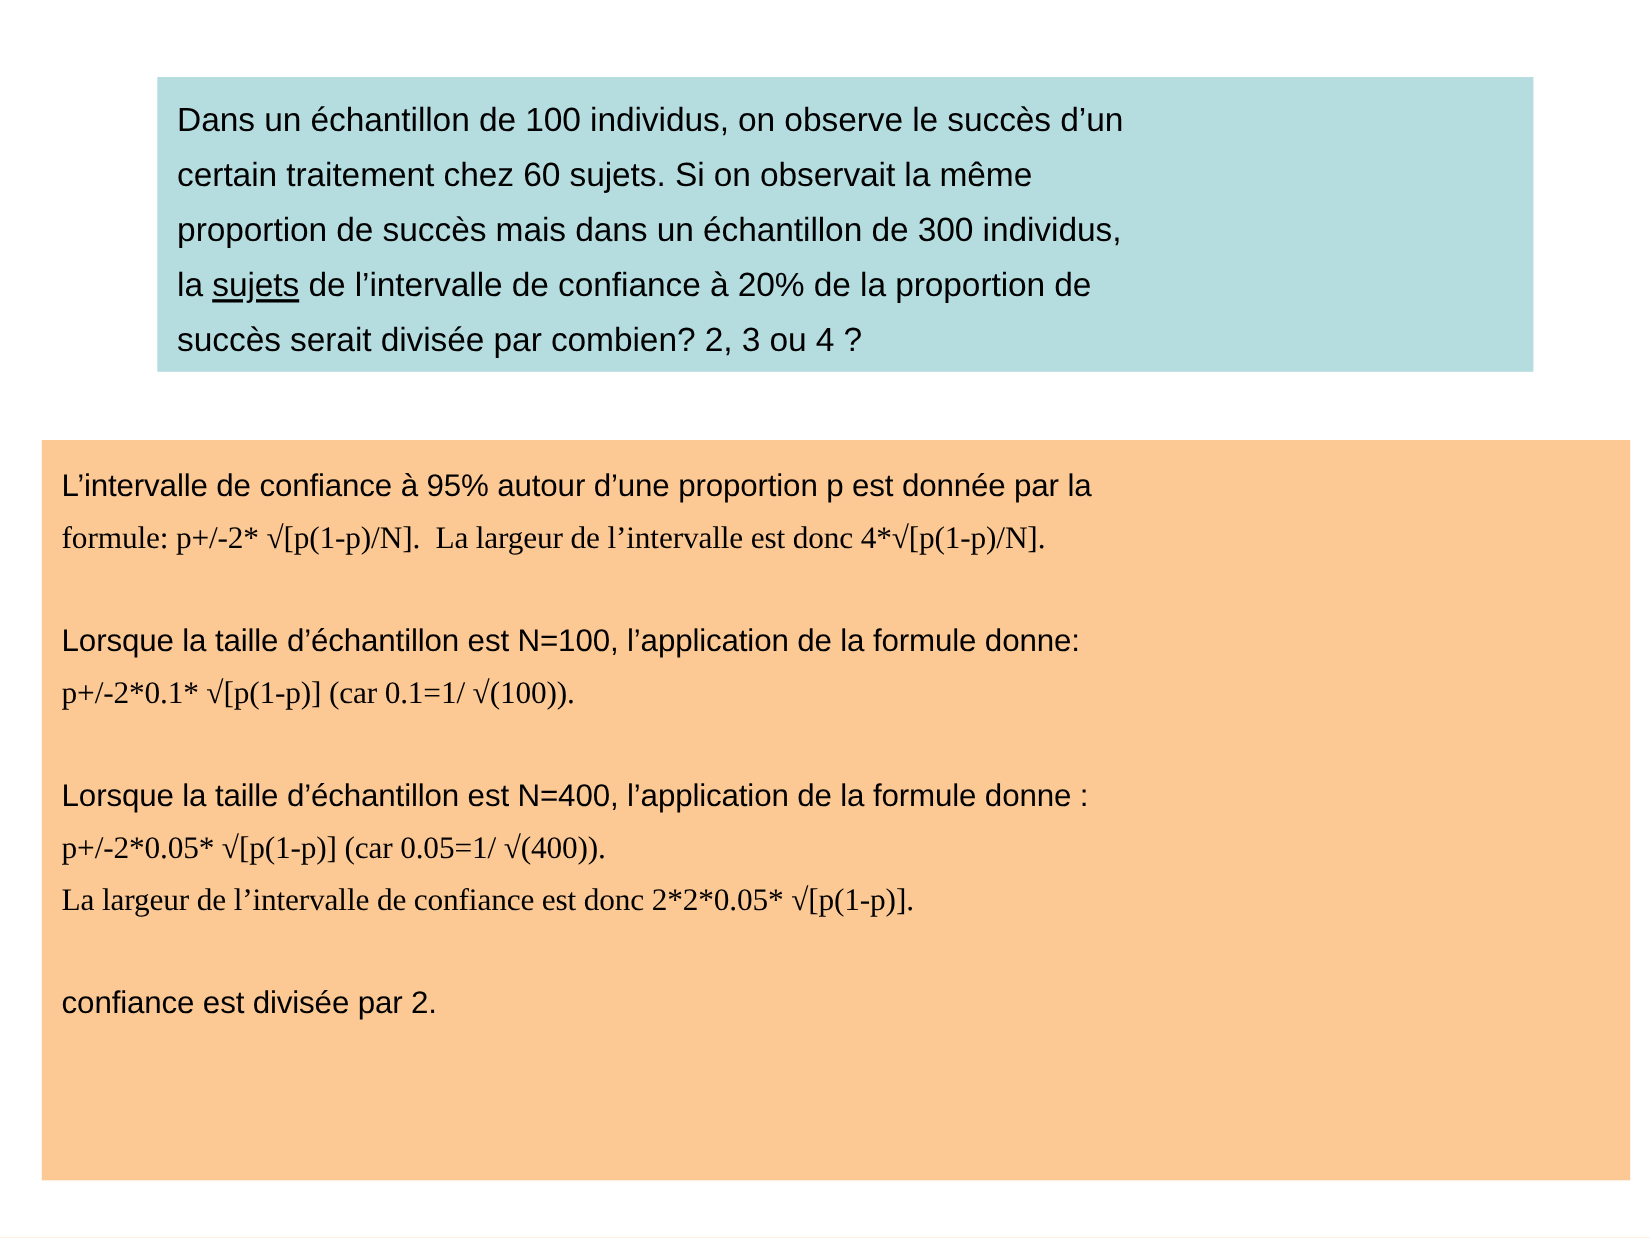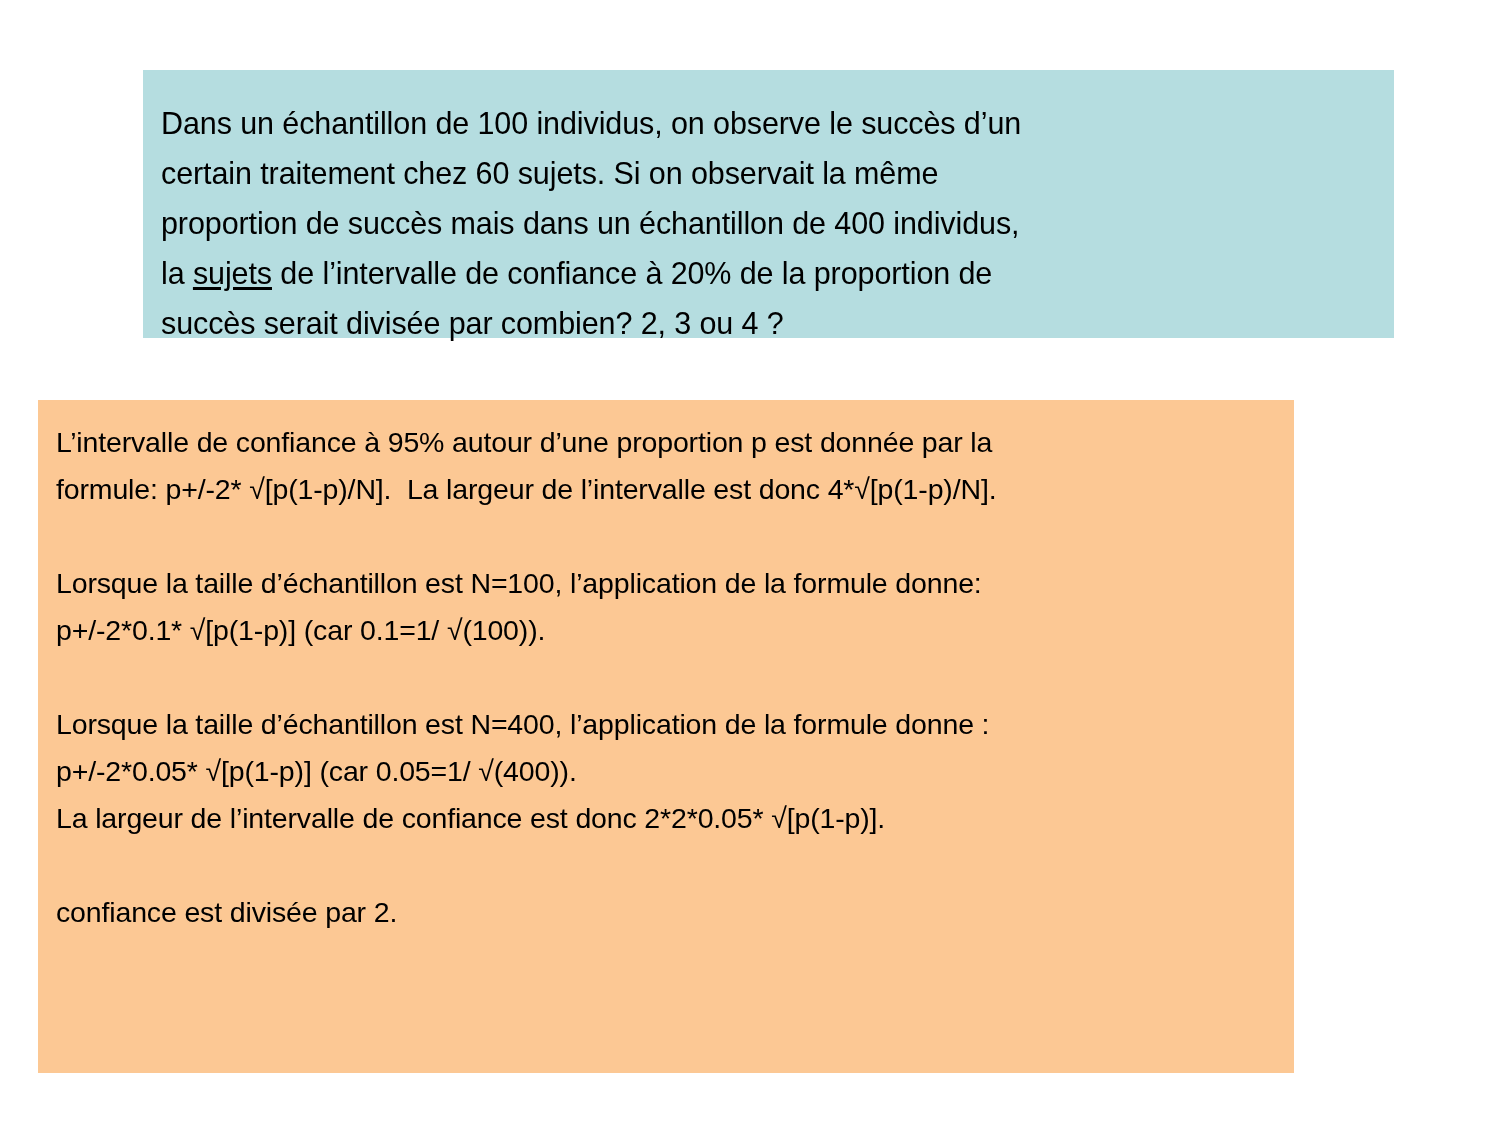--- a/index.html
+++ b/index.html
@@ -18,67 +18,67 @@
 
   
   #question-panel {
     position: absolute;
     left: 143px;
     top: 70px;
     width: 1251px;
     height: 268px;
     background: #b5dde0;
     box-sizing: border-box;
-    padding: 28px 18px 0 18px;
+    padding: 14px 18px 0 18px;
   }
   #question-panel .qtext {
     font-size: 30.5px;
     line-height: 50px;
     color: #000000;
     letter-spacing: -0.1px;
   }
   .underline-term {
     text-decoration: underline;
     text-underline-offset: 3px;
   }
 
   
   #answer-panel {
     position: absolute;
     left: 38px;
     top: 400px;
-    width: 1256px;
+    width: 1444px;
     height: 673px;
     background: #fcc894;
     box-sizing: border-box;
     padding: 19px 16px 0 18px;
   }
   #answer-panel .atext {
     font-size: 28.5px;
     line-height: 47px;
     color: #000000;
     letter-spacing: -0.15px;
   }
   #answer-panel .para {
     margin: 0;
   }
   #answer-panel .spacer {
     height: 47px;
   }
   .line { display: block; white-space: pre-wrap; }
-  .radical { font-family: Liberation Sans, sans-serif; }
+  .radical { font-family: Liberation Serif, serif; }
 </style>
 </head>
 <body>
 
 <div id="question-panel">
   <div class="qtext">
     <span class="line">Dans un échantillon de 100 individus, on observe le succès d’un</span>
     <span class="line">certain traitement chez 60 sujets. Si on observait la même</span>
-    <span class="line">proportion de succès mais dans un échantillon de 400 individus,</span>
+    <span class="line">proportion de succès mais dans un échantillon de 300 individus,</span>
     <span class="line"><span>la </span><span class="underline-term">sujets</span><span> de l’intervalle de confiance à 20% de la proportion de</span></span>
     <span class="line">succès serait divisée par combien? 2, 3 ou 4 ?</span>
   </div>
 </div>
 
 <div id="answer-panel">
   <div class="atext">
 
     <div class="para">
       <span class="line">L’intervalle de confiance à 95% autour d’une proportion p est donnée par la</span>

